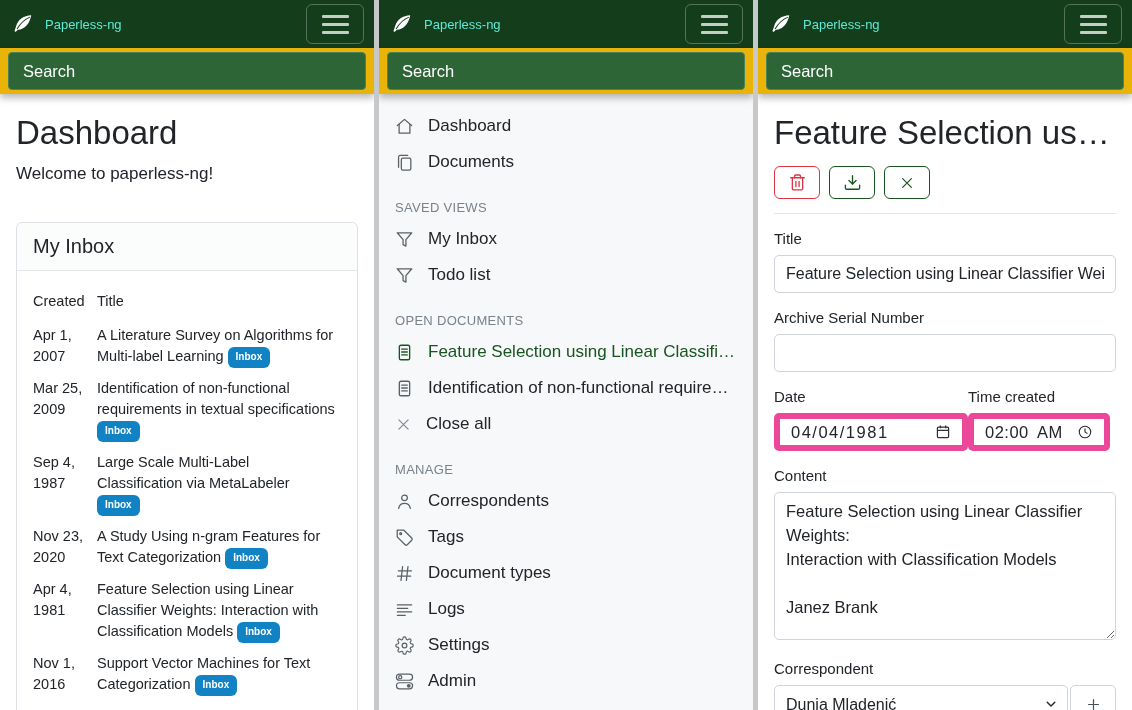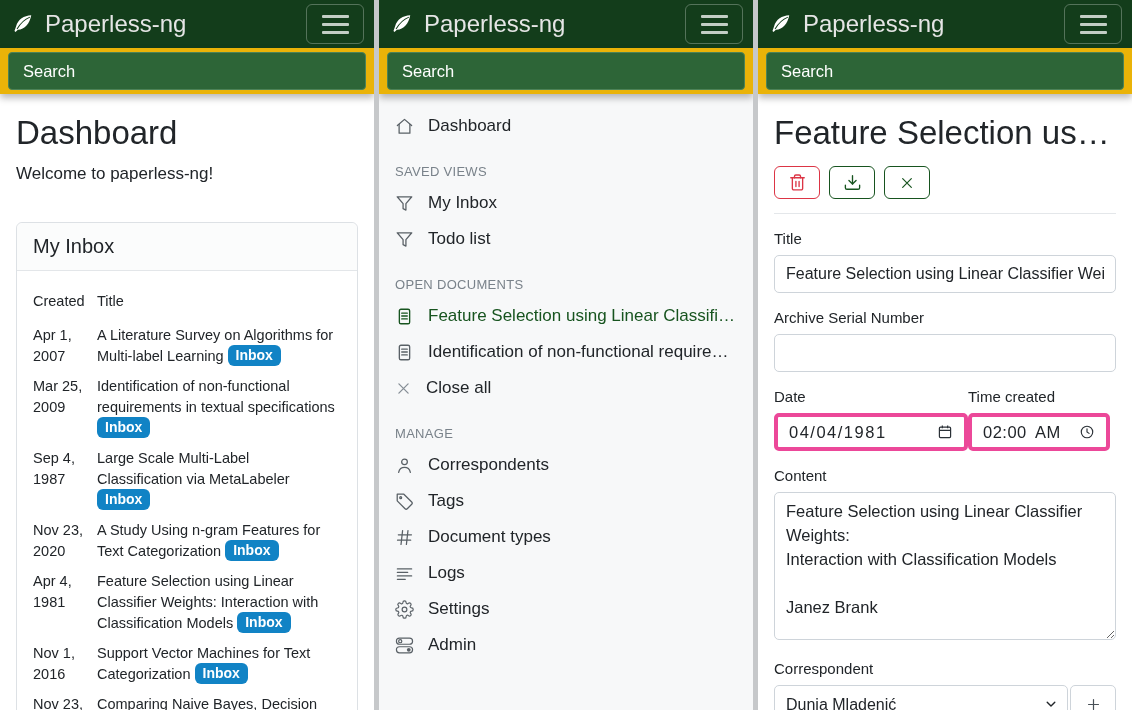--- a/index.html
+++ b/index.html
@@ -12,21 +12,21 @@
   }
   .screen { display:flex; gap:5px; width:1132px; height:710px; }
   .panel { flex:1; min-width:0; background:#fff; display:flex; flex-direction:column; overflow:hidden; }
 
   
   .navbar {
     flex:none; height:48px; background:#133d1b;
     display:flex; align-items:center; justify-content:space-between;
     padding:0 10px 0 12px;
   }
-  .brand { display:flex; align-items:center; gap:11px; color:#e5e5e5; font-size:24px; }
+  .brand { display:flex; align-items:center; gap:11px; color:#5eead4; font-size:13px; }
   .brand svg { display:block; }
   .toggler {
     width:58px; height:40px; background:transparent;
     border:1px solid rgba(255,255,255,.28); border-radius:6px;
     display:flex; flex-direction:column; align-items:center; justify-content:center; gap:5px;
     cursor:pointer; padding:0;
   }
   .toggler span { width:27px; height:3px; background:rgba(255,255,255,.75); border-radius:1px; }
 
   .searchbar {
@@ -53,21 +53,21 @@
     padding:12px 16px; background:#fbfcfc; border-bottom:1px solid #e3e6e9;
     font-size:20px; border-radius:6px 6px 0 0;
   }
   .card-body { padding:14px 16px 0; }
   table.inbox { border-collapse:collapse; width:100%; font-size:14.5px; }
   table.inbox th { text-align:left; font-weight:400; padding:6px 8px 4px 0; line-height:21px; }
   table.inbox td { vertical-align:top; padding:9px 6px 0 0; line-height:21px; }
   td.created, th.created { width:64px; }
   .badge-inbox {
     display:inline-block; background:#1183c5; color:#fff;
-    font-size:14px; font-weight:700; line-height:14px;
+    font-size:10px; font-weight:700; line-height:14px;
     padding:3px 8px 4px; border-radius:6px; white-space:nowrap;
     position:relative; top:-1px; cursor:pointer;
   }
   .badge-inbox:empty { display:none; }
 
   
   .menu { flex:1; overflow:hidden; background:#f7f8f9; padding:14px 16px; }
   .menu-item {
     display:flex; align-items:center; gap:14px; padding:8px 0;
     font-size:17px; color:#212529; cursor:pointer;
@@ -96,21 +96,21 @@
 
   .form label { display:block; font-size:15px; margin:16px 0 8px; color:#212529; }
   .text-input {
     width:100%; height:38px; border:1px solid #ced4da; border-radius:5px;
     padding:0 11px; font-size:16px; color:#212529; font-family:inherit; background:#fff; outline:none;
   }
   .row2 { display:flex; }
   .col-date { width:194px; } .col-time { width:142px; flex:none; }
   .fake-input {
     display:flex; align-items:center; justify-content:space-between;
-    height:38px; border:4px solid #ec4899; border-radius:5px;
+    height:38px; border:6px solid #ec4899; border-radius:5px;
     padding:0 11px; font-size:16.5px; background:#fff; cursor:pointer;
   }
   .fake-input svg { color:#2b3137; flex:none; }
   .date-text { letter-spacing:1.5px; }
   .time-text { letter-spacing:.5px; word-spacing:4px; }
   textarea.content-area {
     width:100%; height:148px; border:1px solid #ced4da; border-radius:5px;
     padding:6px 11px; font-size:16.5px; line-height:24px; color:#212529;
     font-family:inherit; resize:vertical; outline:none; background:#fff;
   }
@@ -304,20 +304,26 @@
     </header>
     <div class="searchbar">
       <input type="text" placeholder="Search" style="">
     </div>
     <nav class="menu">
       <div class="menu-item">
         <svg width="19" height="19" viewBox="0 0 24 24">
             <use href="#i-house"></use>
           </svg>
         <span class="label">Dashboard</span>
+      </div>
+      <div class="menu-item">
+        <svg width="19" height="19" viewBox="0 0 24 24">
+            <use href="#i-files"></use>
+          </svg>
+        <span class="label">Documents</span>
       </div>
       <div class="menu-section-header">SAVED VIEWS</div>
       <div class="menu-item">
         <svg width="19" height="19" viewBox="0 0 24 24">
             <use href="#i-funnel"></use>
           </svg>
         <span class="label">My Inbox</span>
       </div>
       <div class="menu-item">
         <svg width="19" height="19" viewBox="0 0 24 24">

